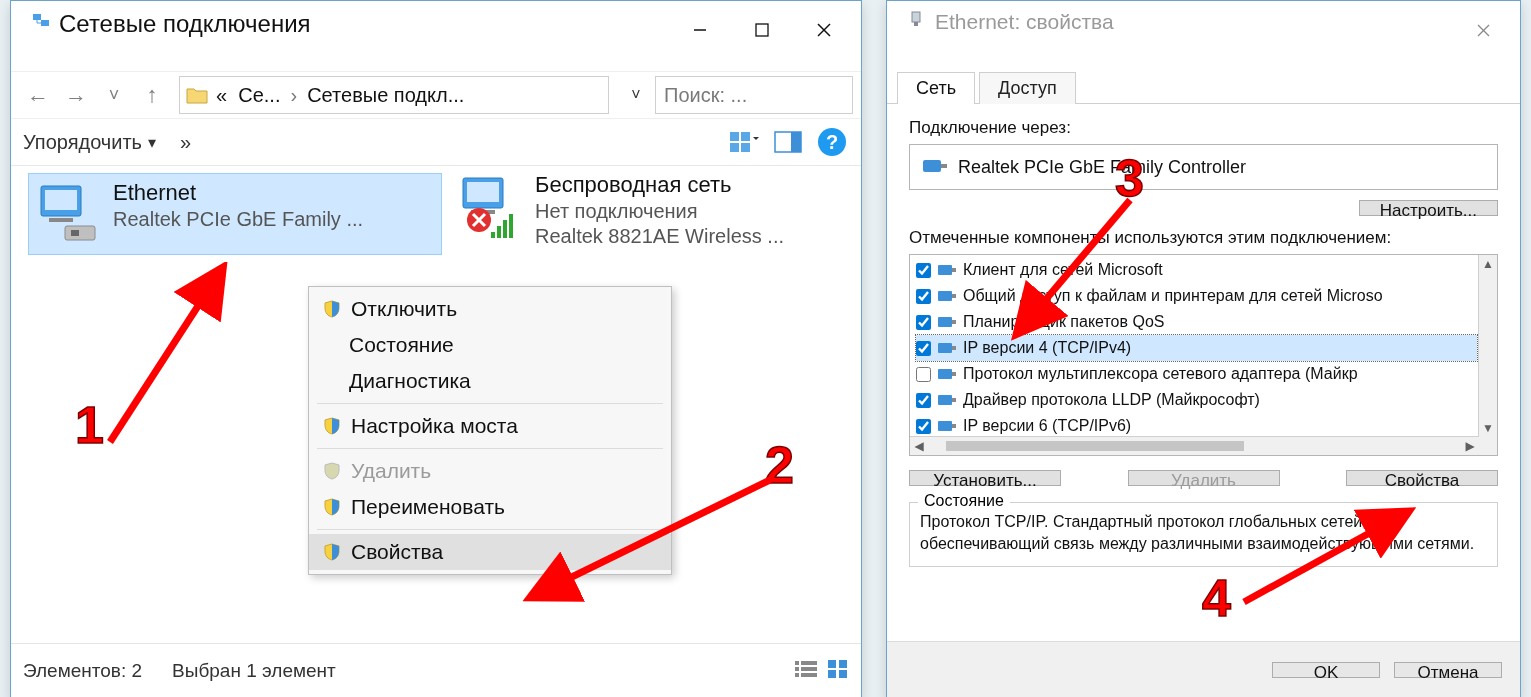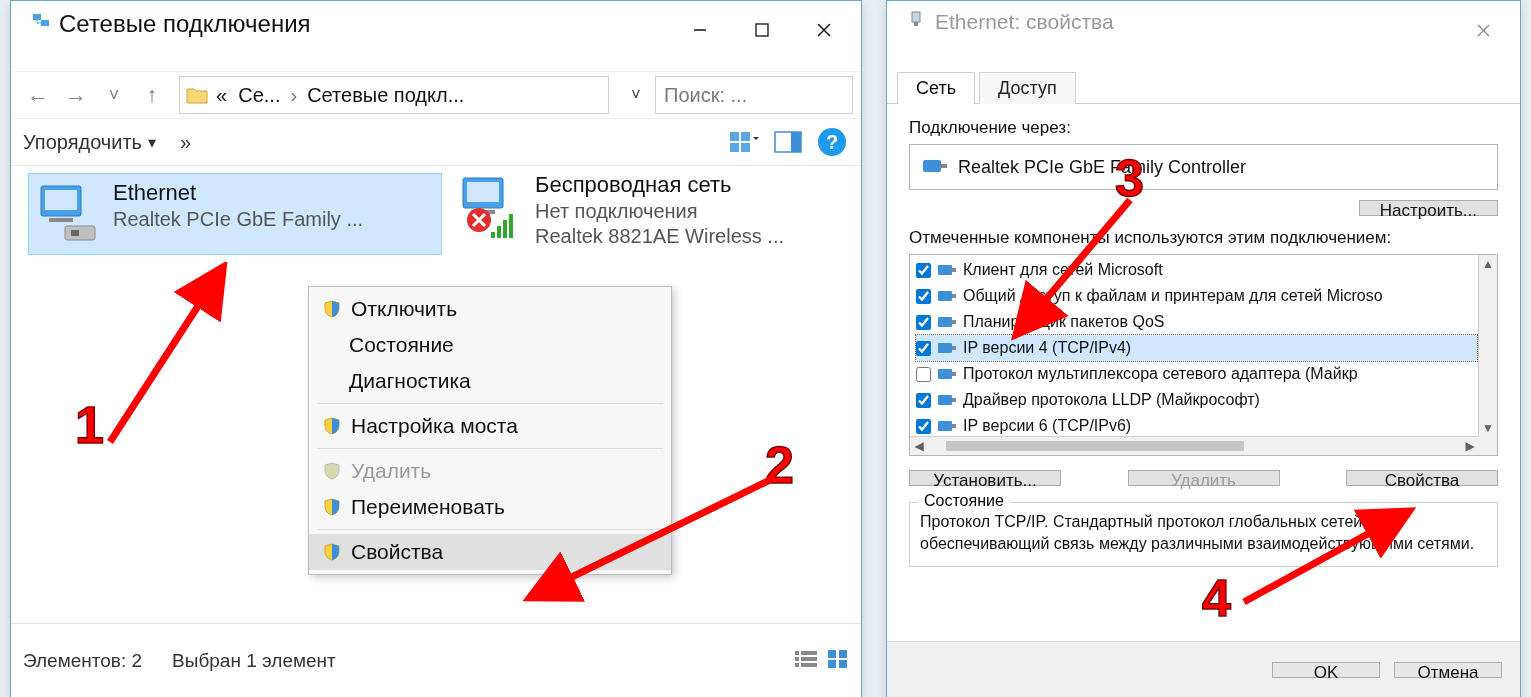--- a/index.html
+++ b/index.html
@@ -30,21 +30,21 @@
   .conn .c-status{font-size:20px;color:#555;margin-top:2px}
   .conn .c-device{font-size:20px;color:#555;margin-top:2px;white-space:nowrap}
   .ctxmenu{position:absolute;background:#f7f7f7;border:1px solid #bfbfbf;box-shadow:3px 3px 8px rgba(0,0,0,.2);padding:4px 0;width:362px}
   .ctxmenu .mi{display:flex;align-items:center;height:36px;padding:0 14px;font-size:21px;color:#111}
   .ctxmenu .mi .shield{margin-right:10px}
   .ctxmenu .mi.noshield{padding-left:40px}
   .ctxmenu .mi.disabled{color:#9b9b9b}
   .ctxmenu .mi.hover{background:#e0e0e0}
   .ctxmenu .sep{height:1px;background:#dcdcdc;margin:4px 8px}
   .ctxmenu .bold{font-weight:400}
-  .statusbar{position:absolute;bottom:0;left:0;right:0;height:42px;border-top:1px solid #e5e5e5;display:flex;align-items:center;padding:16px 12px;font-size:19px;color:#333}
+  .statusbar{position:absolute;bottom:0;left:0;right:0;height:42px;border-top:1px solid #e5e5e5;display:flex;align-items:center;padding:6px 12px;font-size:19px;color:#333}
   .statusbar .spacer{flex:1}
   
   .win-right .titlebar{height:40px}
   .win-right .titlebar .title{color:#9a9a9a;font-size:21px}
   .tabs{display:flex;padding:12px 10px 0 10px;border-bottom:1px solid #cfcfcf}
   .tab{border:1px solid #cfcfcf;border-bottom:none;padding:5px 18px;font-size:18px;color:#111;background:#fff;margin-right:4px;position:relative;top:1px}
   .tab.inactive{background:#f7f7f7;color:#222}
   .panel{padding:14px 22px 0 22px}
   .label{font-size:17px;color:#111;margin-bottom:6px}
   .adapterbox{border:1px solid #b5b5b5;height:44px;display:flex;align-items:center;padding:0 12px;font-size:18px;color:#111}

